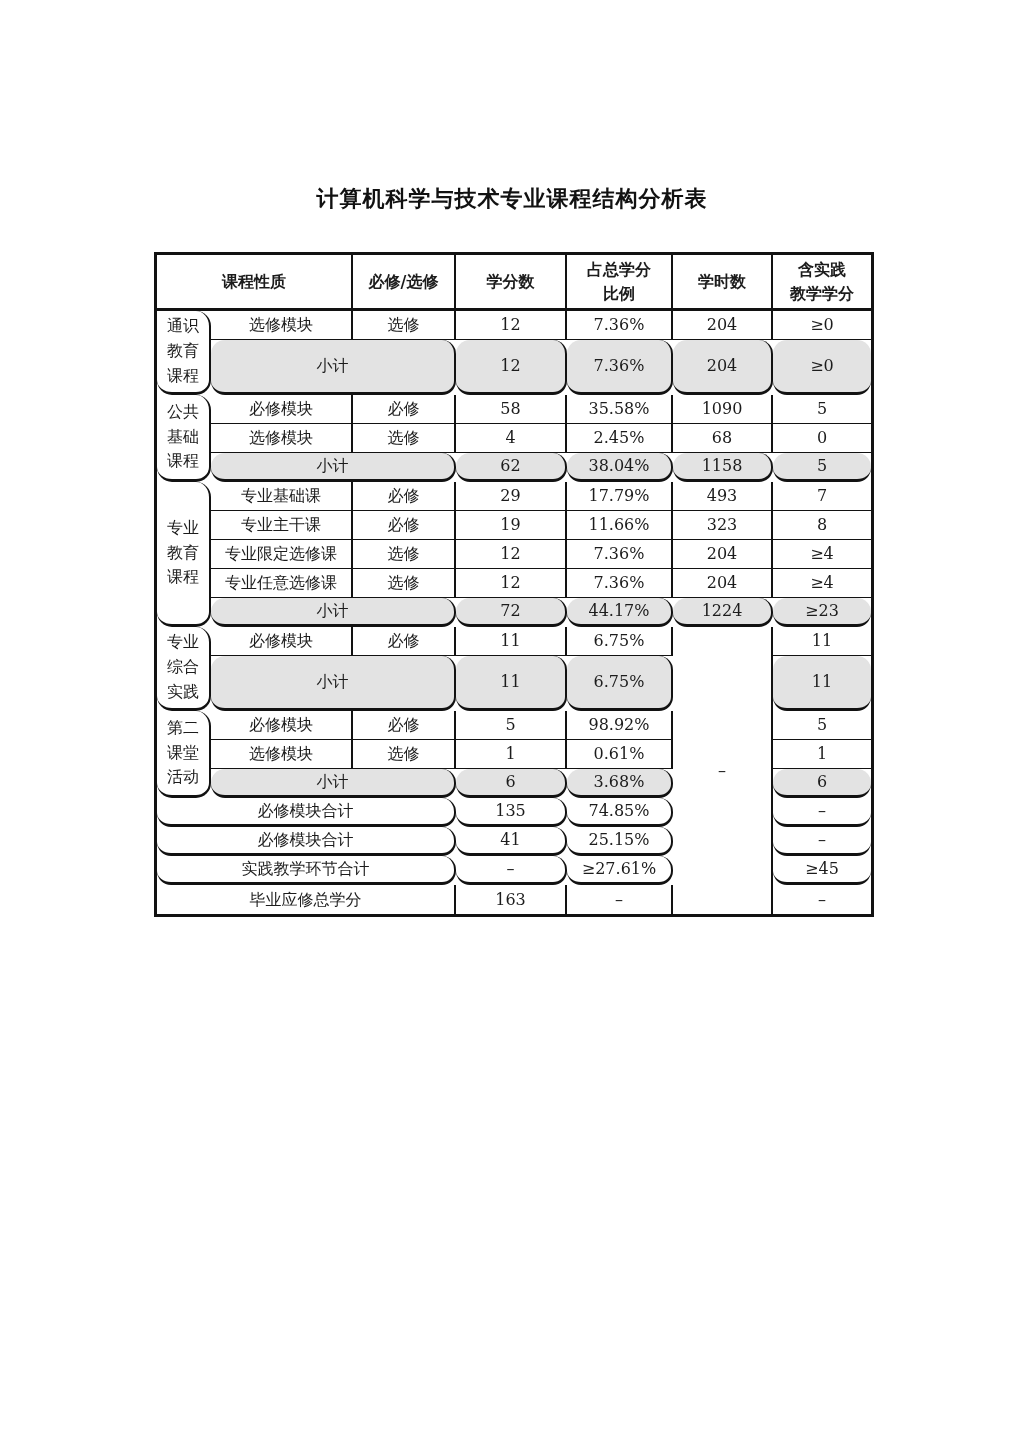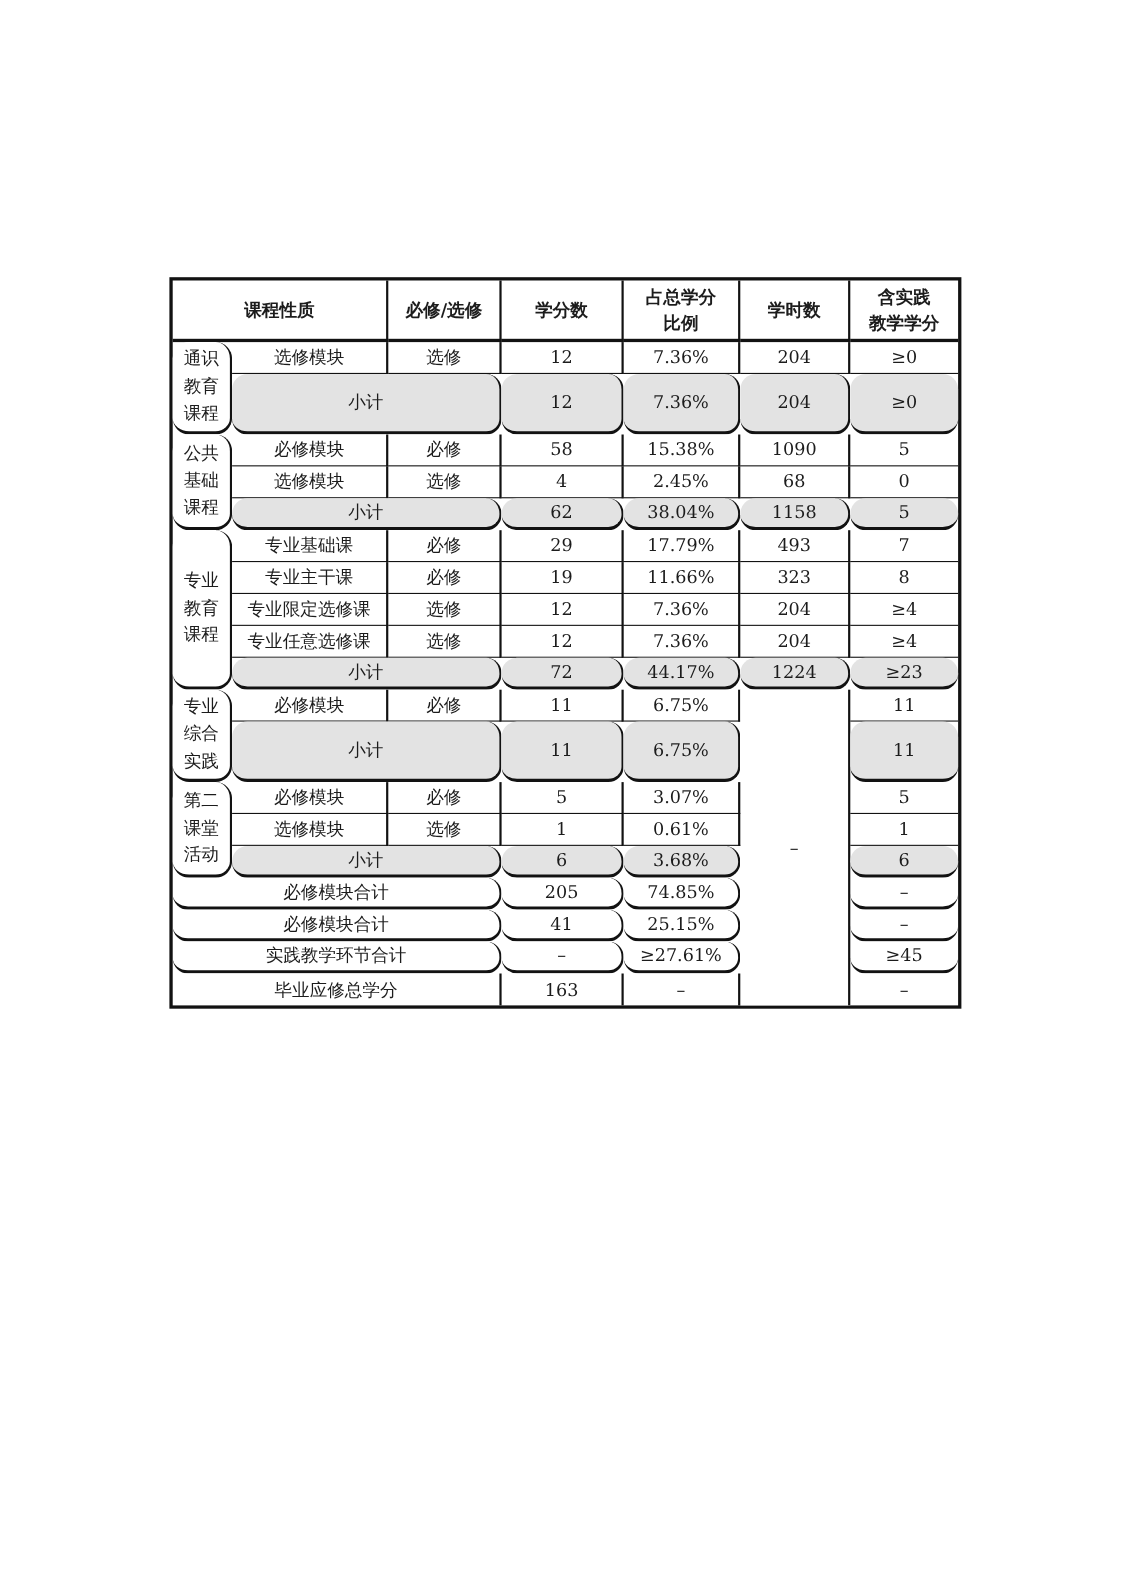--- a/index.html
+++ b/index.html
@@ -77,20 +77,21 @@
   td.hours{
     border-bottom-width:0 !important;
     background:var(--page-background);
   }
   td.shaded{background:var(--shaded-cell);}
 </style>
 </head>
 <body>
 
 <div class="page">
+  <h1 class="doc-title">计算机科学与技术专业课程结构分析表</h1>
   <div class="table-wrap">
     <table class="doc-table">
       <colgroup>
         <col class="c0">
           <col class="c1">
           <col class="c2">
           <col class="c3">
         <col class="c4">
           <col class="c5">
           <col class="c6">
@@ -126,21 +127,21 @@
             <td class="shaded">204</td>
             <td class="shaded">≥0</td>
           </tr>
           <tr class="sep-thin">
             <td rowspan="3" class="group">公共
 基础
 课程</td>
             <td>必修模块</td>
             <td>必修</td>
             <td>58</td>
-            <td>15.38%</td>
+            <td>35.58%</td>
             <td>1090</td>
             <td>5</td>
           </tr>
           <tr class="sep-thin">
             <td>选修模块</td>
             <td>选修</td>
             <td>4</td>
             <td>2.45%</td>
             <td>68</td>
             <td>0</td>
@@ -211,39 +212,39 @@
             <td class="shaded">6.75%</td>
             <td class="shaded">11</td>
           </tr>
           <tr class="sep-thin">
             <td rowspan="3" class="group">第二
 课堂
 活动</td>
             <td>必修模块</td>
             <td>必修</td>
             <td>5</td>
-            <td>3.07%</td>
+            <td>98.92%</td>
             <td>5</td>
           </tr>
           <tr class="sep-thin">
             <td>选修模块</td>
             <td>选修</td>
             <td>1</td>
             <td>0.61%</td>
             <td>1</td>
           </tr>
           <tr class="sep-heavy">
             <td colspan="2" class="shaded">小计</td>
             <td class="shaded">6</td>
             <td class="shaded">3.68%</td>
             <td class="shaded">6</td>
           </tr>
           <tr class="sep-heavy">
             <td colspan="3">必修模块合计</td>
-            <td>205</td>
+            <td>135</td>
             <td>74.85%</td>
             <td>–</td>
           </tr>
           <tr class="sep-heavy">
             <td colspan="3">必修模块合计</td>
             <td>41</td>
             <td>25.15%</td>
             <td>–</td>
           </tr>
           <tr class="sep-heavy">

